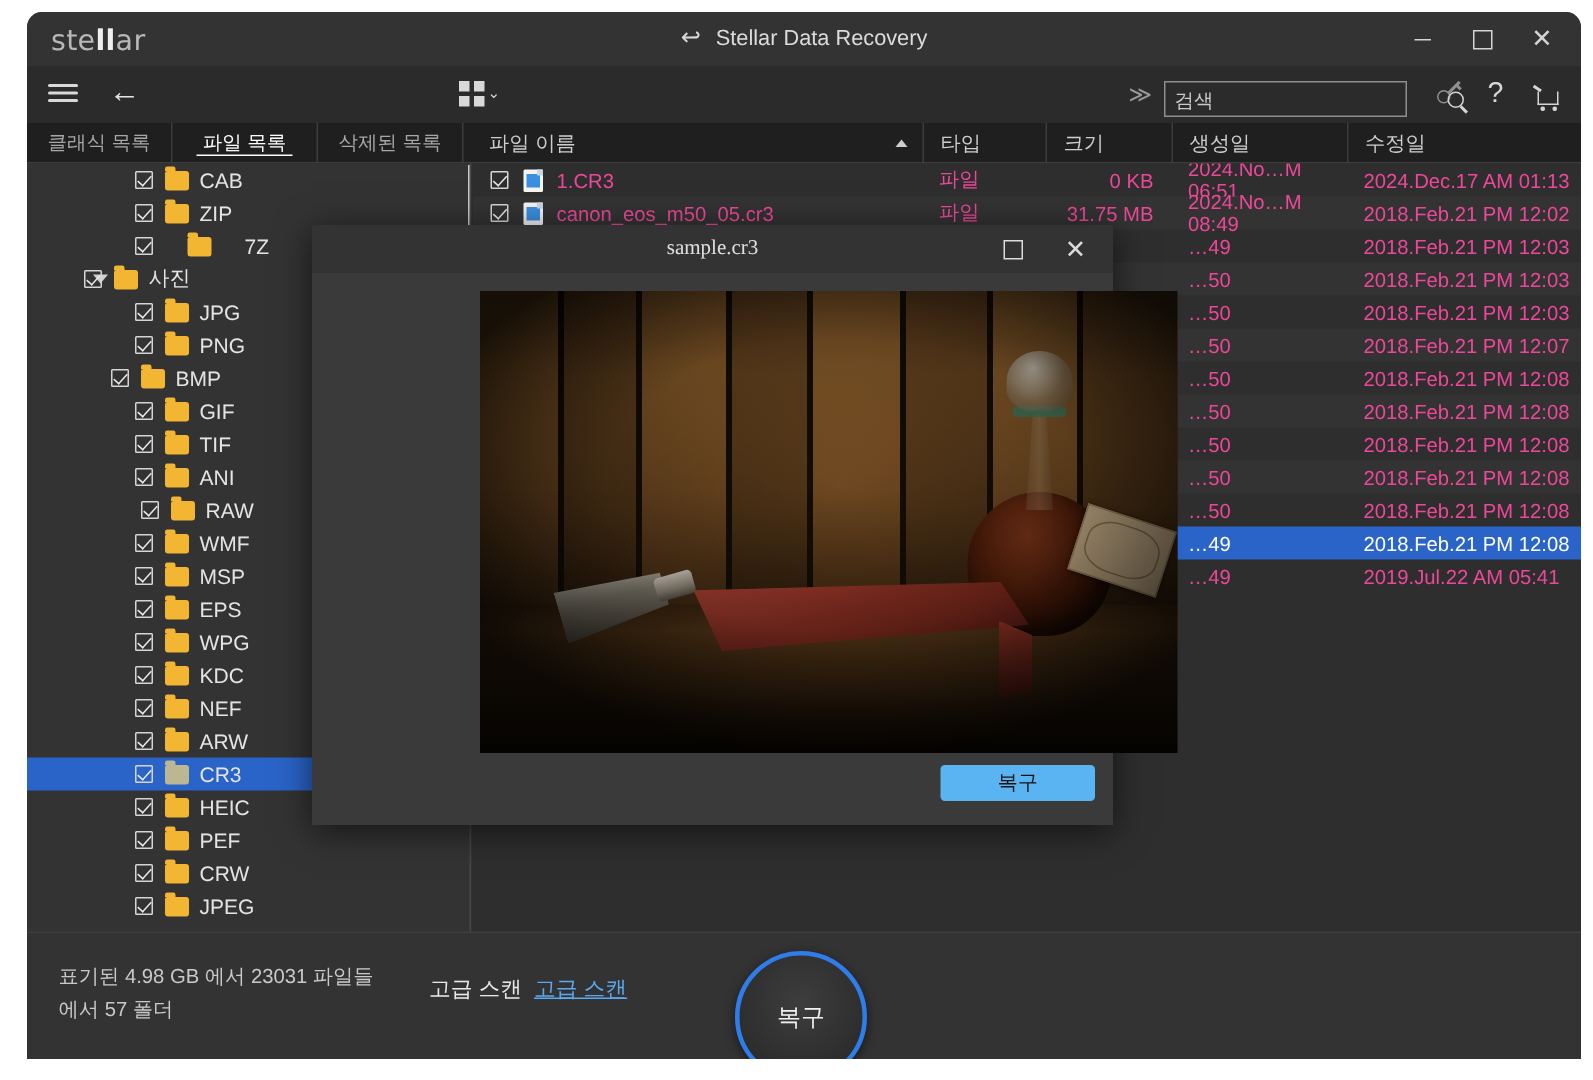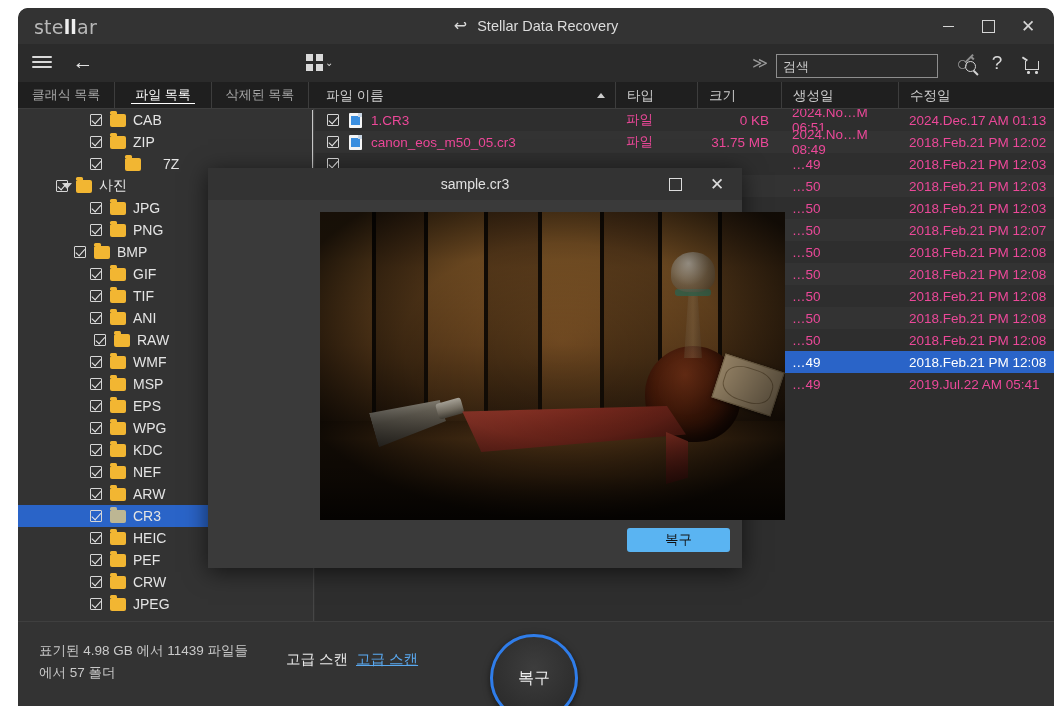--- a/index.html
+++ b/index.html
@@ -214,23 +214,24 @@
     border-radius: 50%;
     background: radial-gradient(circle at 50% 38%, #3d3d3d 0%, #2d2d2d 70%, #262626 100%);
     border: 3px solid #2f7dea;
     display: flex; align-items: center; justify-content: center;
     box-shadow: 0 2px 7px rgba(0,0,0,.55);
   }
   #recover-circle span { font-size: 16px; color: #f0f0f0; }
 
   
   #preview-dialog {
-    position: absolute; left: 190px; top: 160px; width: 534px; height: 400px;
+    position: absolute; left: 190px; top: 142px; width: 534px; height: 400px;
     background: #3a3a3a;
     box-shadow: 0 4px 22px rgba(0,0,0,.6);
+    font-family: Liberation Serif, serif;
   }
   #dlg-title {
     position: absolute; left: 0; top: 0; width: 100%; height: 32px;
     background: #333333;
     display: flex; align-items: center; justify-content: center;
   }
   #dlg-title-text { font-size: 14px; color: #e0e0e0; }
   .dlg-btns { position: absolute; right: 4px; top: 0; height: 32px; display: flex; align-items: center; }
   .dlg-btn { width: 42px; height: 30px; display: flex; align-items: center; justify-content: center; color: #dcdcdc; }
   .dlg-btn.max::after { content: ""; display: block; width: 11px; height: 11px; border: 1.4px solid #dcdcdc; }
@@ -763,21 +764,21 @@
           <span>…49</span>
         </div>
         <div class="fcell" style="left: 583px; width: 182px; padding-left: 11px; padding-right: 0px;">
           <span>2019.Jul.22 AM 05:41</span>
         </div>
       </div>
     </div>
 
   <div id="bottombar">
     <div id="status-text">
-      <div>표기된 4.98 GB 에서 11439 파일들</div>
+      <div>표기된 4.98 GB 에서 23031 파일들</div>
       <div>에서 57 폴더</div>
     </div>
     <div id="advanced-scan">
       <span>고급 스캔</span><span class="link">고급 스캔</span>
     </div>
     <div id="recover-circle">
       <span>복구</span>
     </div>
   </div>
 

